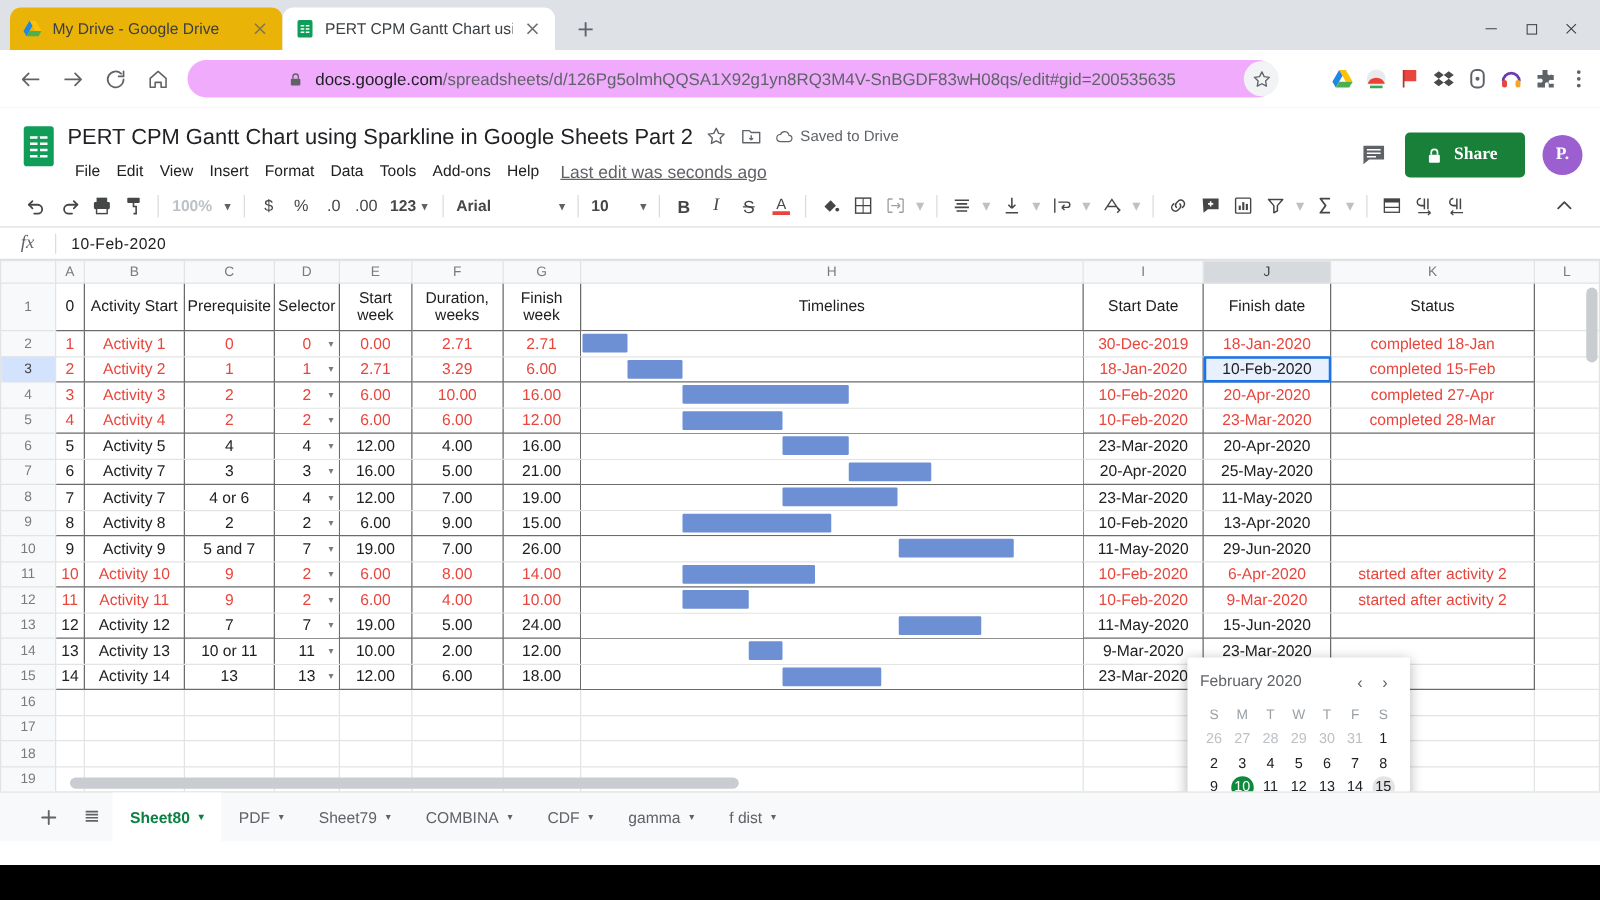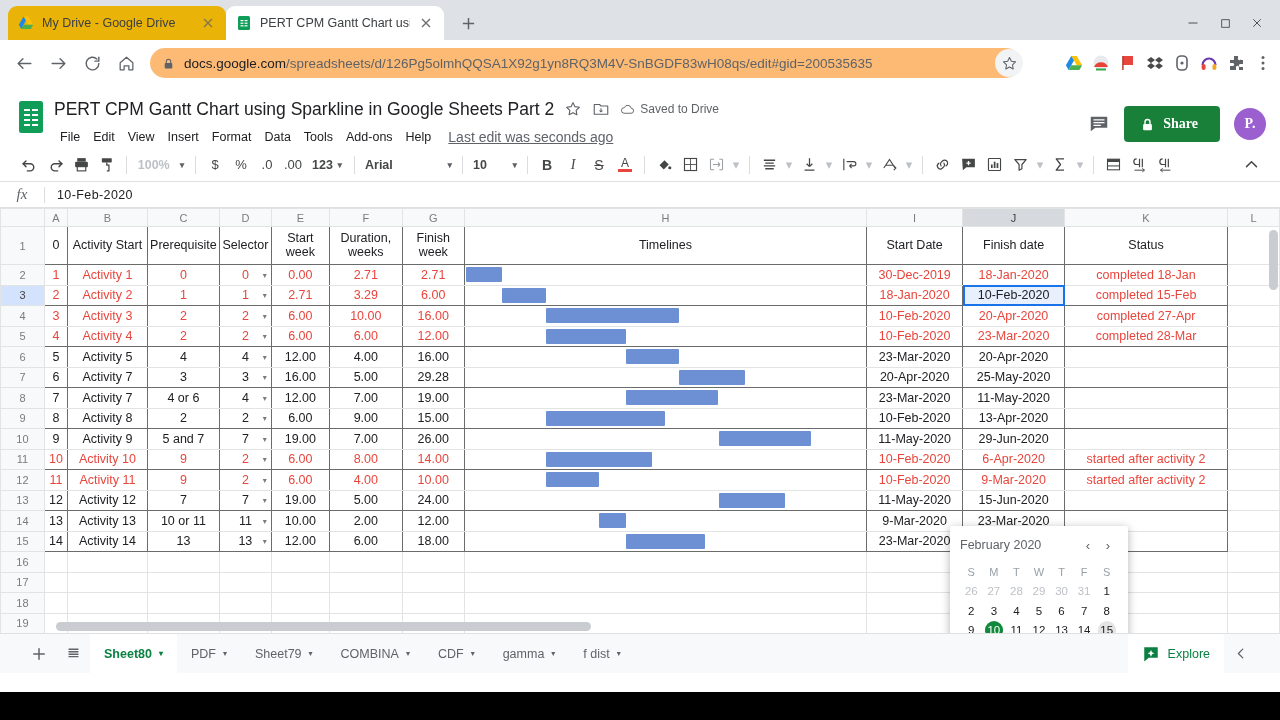--- a/index.html
+++ b/index.html
@@ -24,22 +24,22 @@
   .tab .favicon { width:16px; height:16px; flex:0 0 16px; display:block; }
   .tab .tab-title { flex:1; white-space:nowrap; overflow:hidden; text-overflow:clip; font-size:12.5px; }
   .tab .tab-close { width:16px; height:16px; flex:0 0 16px; opacity:.75; }
   .newtab { width:28px; height:28px; margin-left:10px; margin-bottom:3px; display:flex; align-items:center; justify-content:center; }
 
   .toolbar-row {
     height:46px; background:#fff; display:flex; align-items:center; gap:2px; padding:0 8px;
   }
   .navbtn { width:32px; height:32px; display:flex; align-items:center; justify-content:center; color:#5f6368; }
   .omnibox {
-    flex:1; height:30px; background:#fdba74; border-radius:16px; display:flex; align-items:center;
-    padding:0 12px; gap:9px; margin:0 6px; color:#202124; font-size:13.5px; min-width:0;
+    flex:1; height:30px; background:#f0abfc; border-radius:16px; display:flex; align-items:center;
+    padding:0 12px; gap:9px; margin:0 6px; color:#202124; font-size:13.5px; min-width:0;justify-content:center;
   }
   .omnibox .url { white-space:nowrap; overflow:hidden; }
   .omnibox .url .dim { color:#5f6368; }
   .star-slot { width:28px; height:28px; display:flex; align-items:center; justify-content:center; border-radius:50%; background:#f1f3f4; margin-left:-34px; z-index:2;}
   .exticons { display:flex; align-items:center; gap:9px; padding-left:40px; }
   .exticon { width:18px; height:18px; display:block; }
 
   
   .sheets { background:#fff; height:606px; position:relative; }
 
@@ -670,21 +670,21 @@
               <td class="cell"></td>
             </tr>
             <tr>
               <td class="rowhdr">7</td>
               <td class="cell boxed thickb">6</td>
               <td class="cell boxed thickb">Activity 7</td>
               <td class="cell boxed thickb">3</td>
               <td class="cell boxed selwrap thickb"><span>3</span><span class="dropdown-caret">▾</span></td>
               <td class="cell boxed thickb">16.00</td>
               <td class="cell boxed thickb">5.00</td>
-              <td class="cell boxed thickb">29.28</td>
+              <td class="cell boxed thickb">21.00</td>
               <td class="cell boxed timeline-cell thickb"></td>
               <td class="cell boxed thickb">20-Apr-2020</td>
               <td class="cell boxed thickb">25-May-2020</td>
               <td class="cell boxed thickb"></td>
               <td class="cell"></td>
             </tr>
             <tr>
               <td class="rowhdr">8</td>
               <td class="cell boxed">7</td>
               <td class="cell boxed">Activity 7</td>
@@ -973,32 +973,16 @@
         <span class="caret">▾</span>
       </div>
       <div class="sheet-tab">
         <span>gamma</span>
         <span class="caret">▾</span>
       </div>
       <div class="sheet-tab">
         <span>f dist</span>
         <span class="caret">▾</span>
       </div>
-      <div class="bb-right">
-        <div class="explore">
-          <span style="display:flex;">
-            <svg viewBox="0 0 24 24" width="18" height="18">
-                <path d="M3 3h18v14H9l-6 5z" fill="#0b8043"></path>
-                <path d="M12 6.5l1.4 3.1L16.5 11l-3.1 1.4L12 15.5l-1.4-3.1L7.5 11l3.1-1.4z" fill="#fff"></path>
-              </svg>
-          </span>
-          <span>Explore</span>
-        </div>
-        <span class="bb-ico">
-          <svg viewBox="0 0 24 24" width="15" height="15">
-              <path d="M14 5l-7 7 7 7" stroke="#5f6368" stroke-width="2" fill="none" stroke-linecap="round" stroke-linejoin="round"></path>
-            </svg>
-        </span>
-      </div>
     </div>
   </div>
 </div>
 <div class="blackbar"></div>
 
 </body></html>

